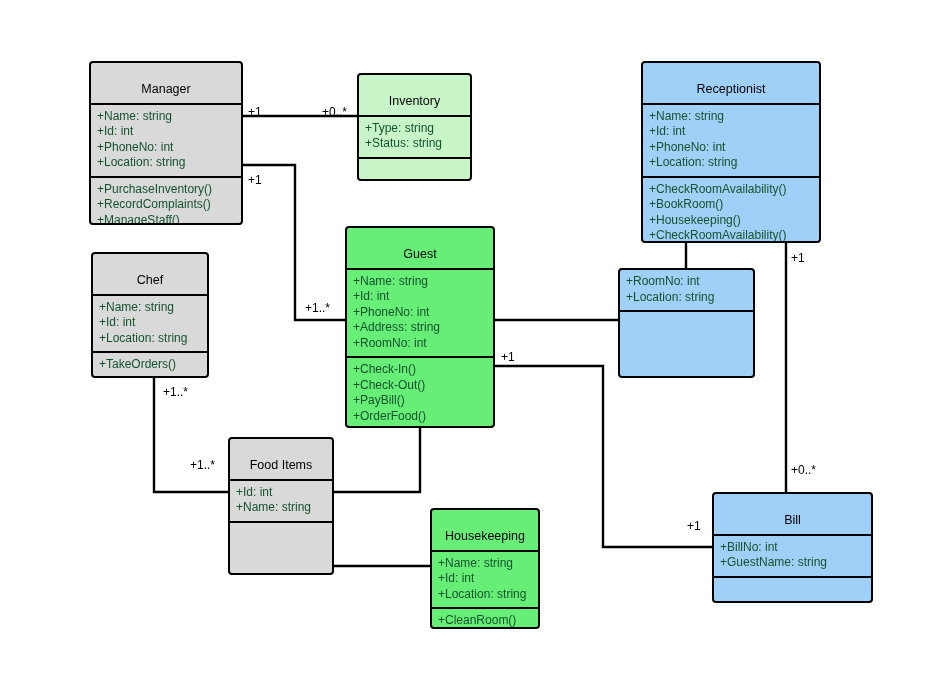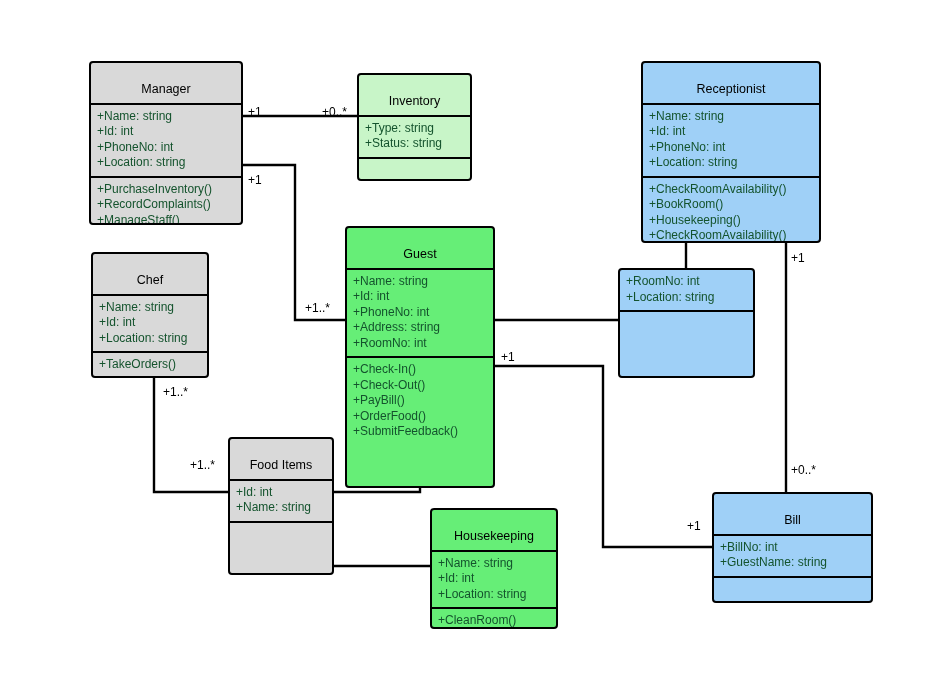--- a/index.html
+++ b/index.html
@@ -143,21 +143,21 @@
     <div class="sec">
       <div class="row">+Name: string</div>
       <div class="row">+Id: int</div>
       <div class="row">+Location: string</div>
     </div>
     <div class="sec last">
       <div class="row">+TakeOrders()</div>
     </div>
   </div>
 
-  <div class="uml-class green" style="left:345px; top:226px; width:150px; height:262px;">
+  <div class="uml-class green" style="left:345px; top:226px; width:150px; height:202px;">
     <div class="sec title">Guest</div>
     <div class="sec">
       <div class="row">+Name: string</div>
       <div class="row">+Id: int</div>
       <div class="row">+PhoneNo: int</div>
       <div class="row">+Address: string</div>
       <div class="row">+RoomNo: int</div>
     </div>
     <div class="sec last">
       <div class="row">+Check-In()</div>
@@ -178,21 +178,21 @@
 
   <div class="uml-class grey" style="left:228px; top:437px; width:106px; height:138px;">
     <div class="sec title">Food Items</div>
     <div class="sec">
       <div class="row">+Id: int</div>
       <div class="row">+Name: string</div>
     </div>
     <div class="sec last empty-sec"></div>
   </div>
 
-  <div class="uml-class green" style="left:430px; top:508px; width:128px; height:121px;">
+  <div class="uml-class green" style="left:430px; top:508px; width:110px; height:121px;">
     <div class="sec title">Housekeeping</div>
     <div class="sec">
       <div class="row">+Name: string</div>
       <div class="row">+Id: int</div>
       <div class="row">+Location: string</div>
     </div>
     <div class="sec last">
       <div class="row">+CleanRoom()</div>
     </div>
   </div>

